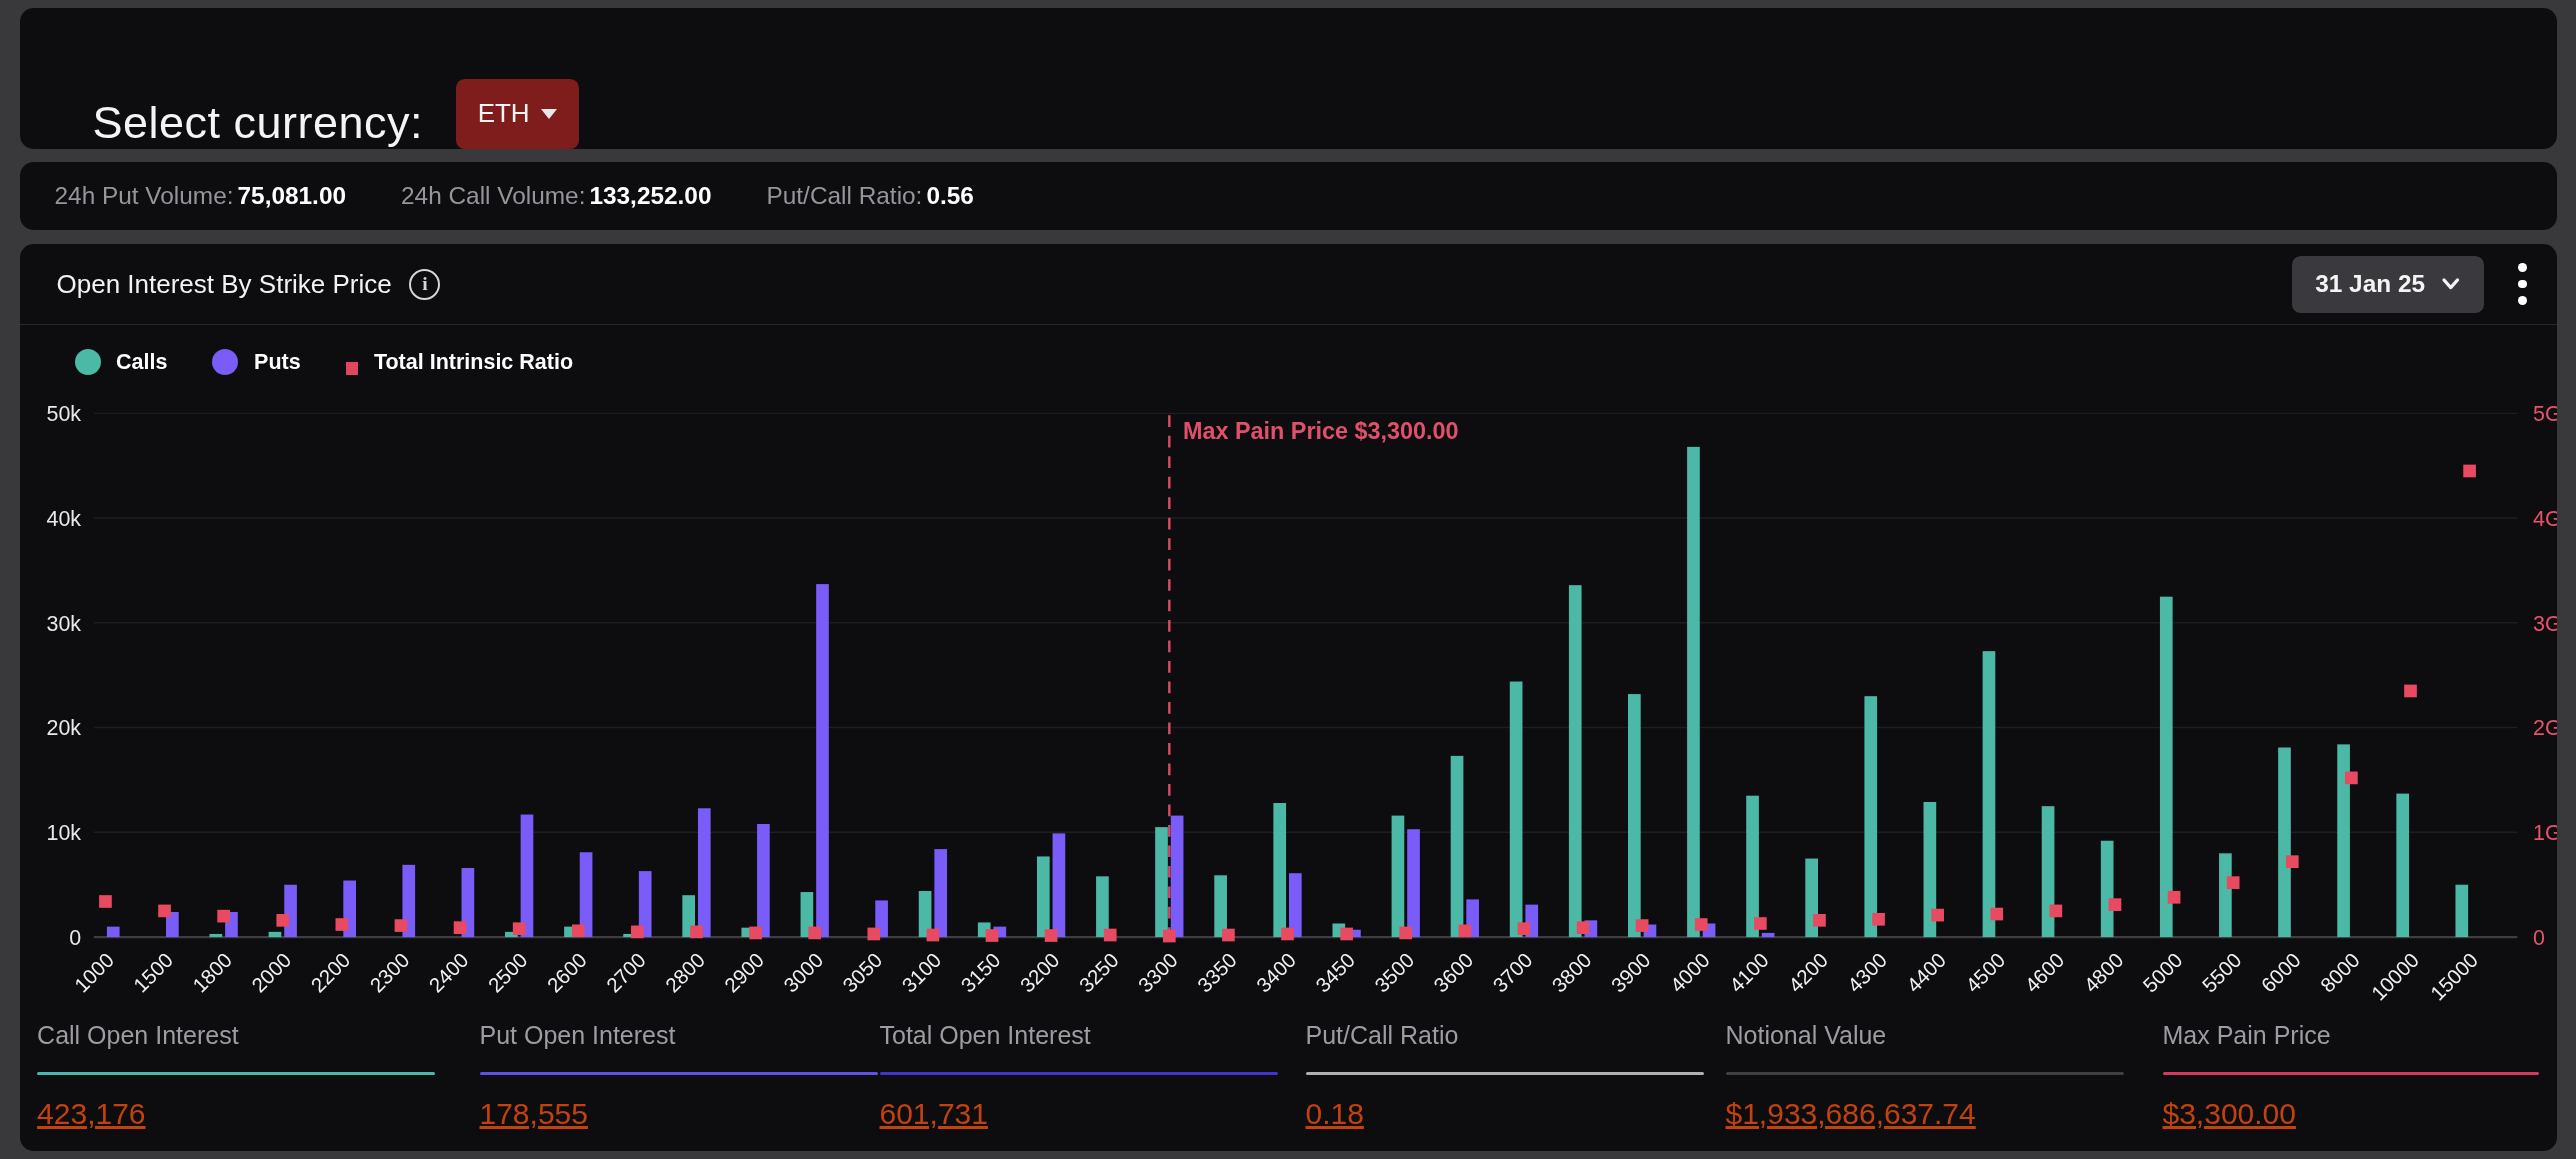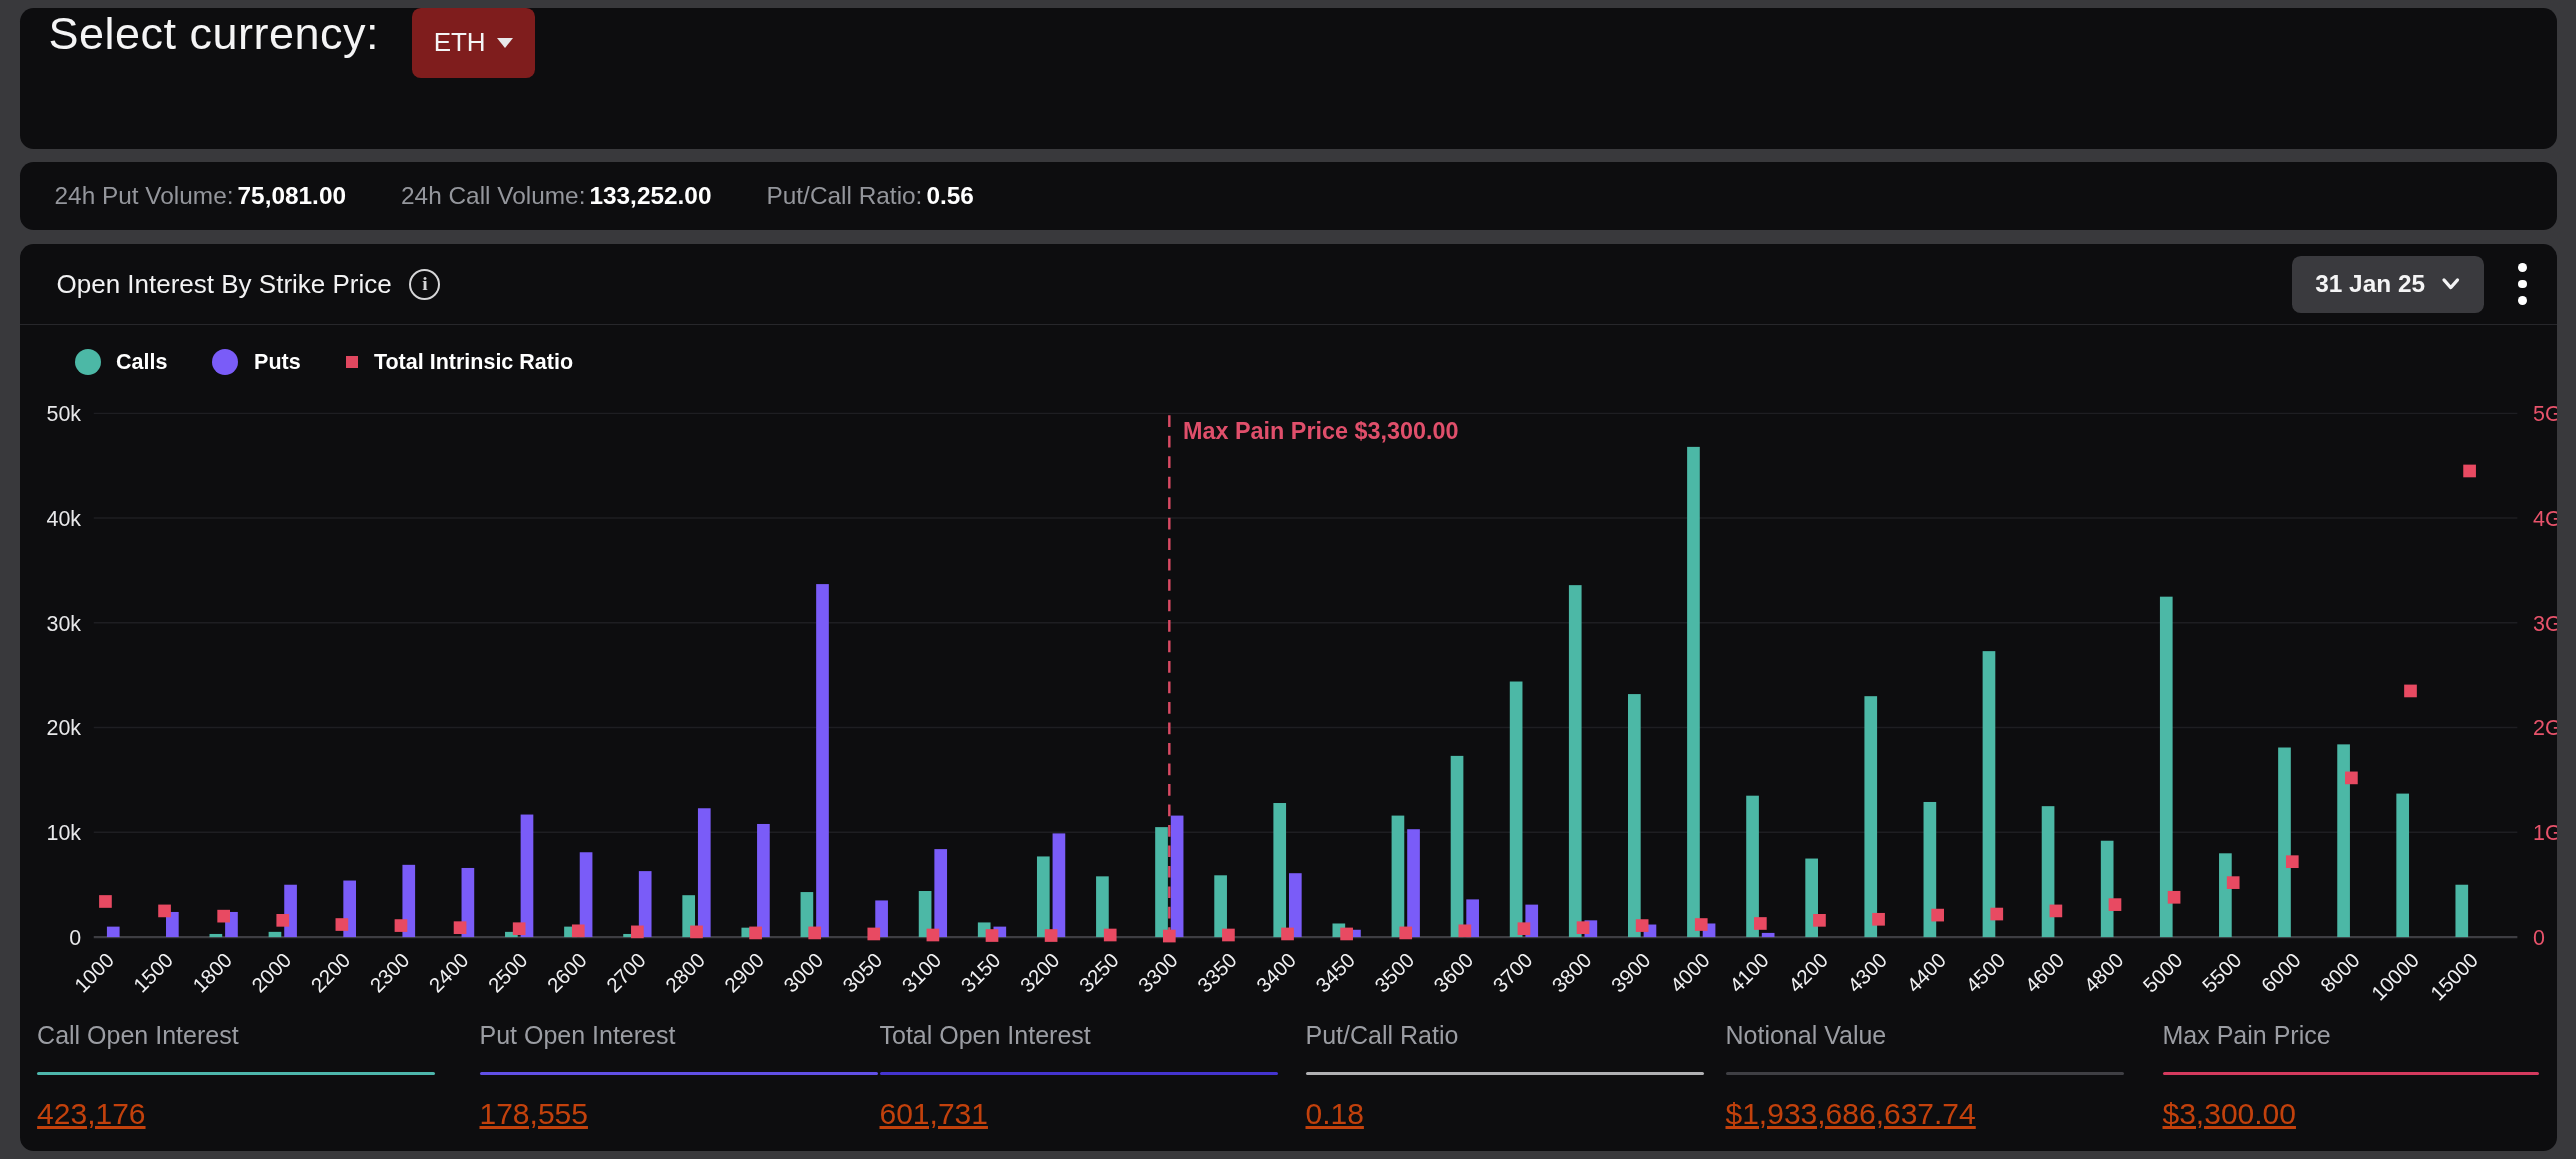--- a/index.html
+++ b/index.html
@@ -1,20 +1,20 @@
 <!DOCTYPE html>
 <html><head>
 <meta charset="utf-8">
 <style>
   * { margin:0; padding:0; box-sizing:border-box; }
   html,body { width:2576px; height:1159px; background:#39393c; font-family:"Liberation Sans", sans-serif; overflow:hidden; }
   .panel { position:absolute; left:19.5px; width:2537px; background:#0d0d0f; border-radius:13.7px; }
 
   
-  #currency-panel { top:7.8px; height:141px; display:flex; align-items:flex-start; padding-left:29px; }
+  #currency-panel { top:7.8px; height:141px; display:flex; align-items:flex-end; padding-left:73px; }
   #currency-label { color:#f4f4f5; font-size:45px; font-weight:500; letter-spacing:0.5px; }
   #currency-btn { margin-left:33px; height:70px; min-width:117px; background:#7f1d1d; border:none; border-radius:8.8px;
                   color:#f4f4f5; font-size:26px; font-weight:500; display:flex; align-items:center; justify-content:center;
                   gap:11.7px; cursor:pointer; padding:0 21.5px; font-family:inherit; }
   .caret-down { width:0; height:0; border-left:8.8px solid transparent; border-right:8.8px solid transparent; border-top:10.7px solid #e8e8ea; }
 
   
   #volume-bar { top:162px; height:68px; display:flex; align-items:center; padding-left:35px; gap:55px; }
   .vol-item { display:flex; align-items:baseline; gap:4px; }
   .vol-label { color:#94969c; font-size:24.4px; }
@@ -30,21 +30,21 @@
   #header-right { margin-left:auto; display:flex; align-items:center; gap:29px; }
   #date-btn { height:57px; padding:0 23.4px; background:#3a3a3e; border:none; border-radius:8.8px; color:#f4f4f5;
               font-size:24.4px; font-weight:700; display:flex; align-items:center; gap:15.6px; cursor:pointer; font-family:inherit; }
   .chevron { width:19.5px; height:19.5px; }
   .kebab { display:flex; flex-direction:column; gap:7.8px; padding:5.9px; cursor:pointer; }
   .kebab span { width:8.8px; height:8.8px; border-radius:50%; background:#ffffff; }
   #header-divider { position:absolute; top:80px; left:0; right:0; height:1px; background:#27272b; }
 
   
   #legend { position:absolute; top:105px; left:55px; display:flex; align-items:center; gap:45px; }
-  .legend-item { display:flex; align-items:center; gap:15.6px; }
+  .legend-item { display:flex; align-items:flex-end; gap:15.6px; }
   .legend-dot { width:26px; height:26px; border-radius:50%; }
   .legend-sq { width:12.7px; height:12.7px; }
   .legend-text { color:#ffffff; font-size:21.5px; font-weight:700; }
 
   
   #chart-svg { position:absolute; top:144px; left:0; }
 
   
   #summary { position:absolute; top:777px; left:0; right:0; height:127px; }
   .sum-col { position:absolute; top:0; }

